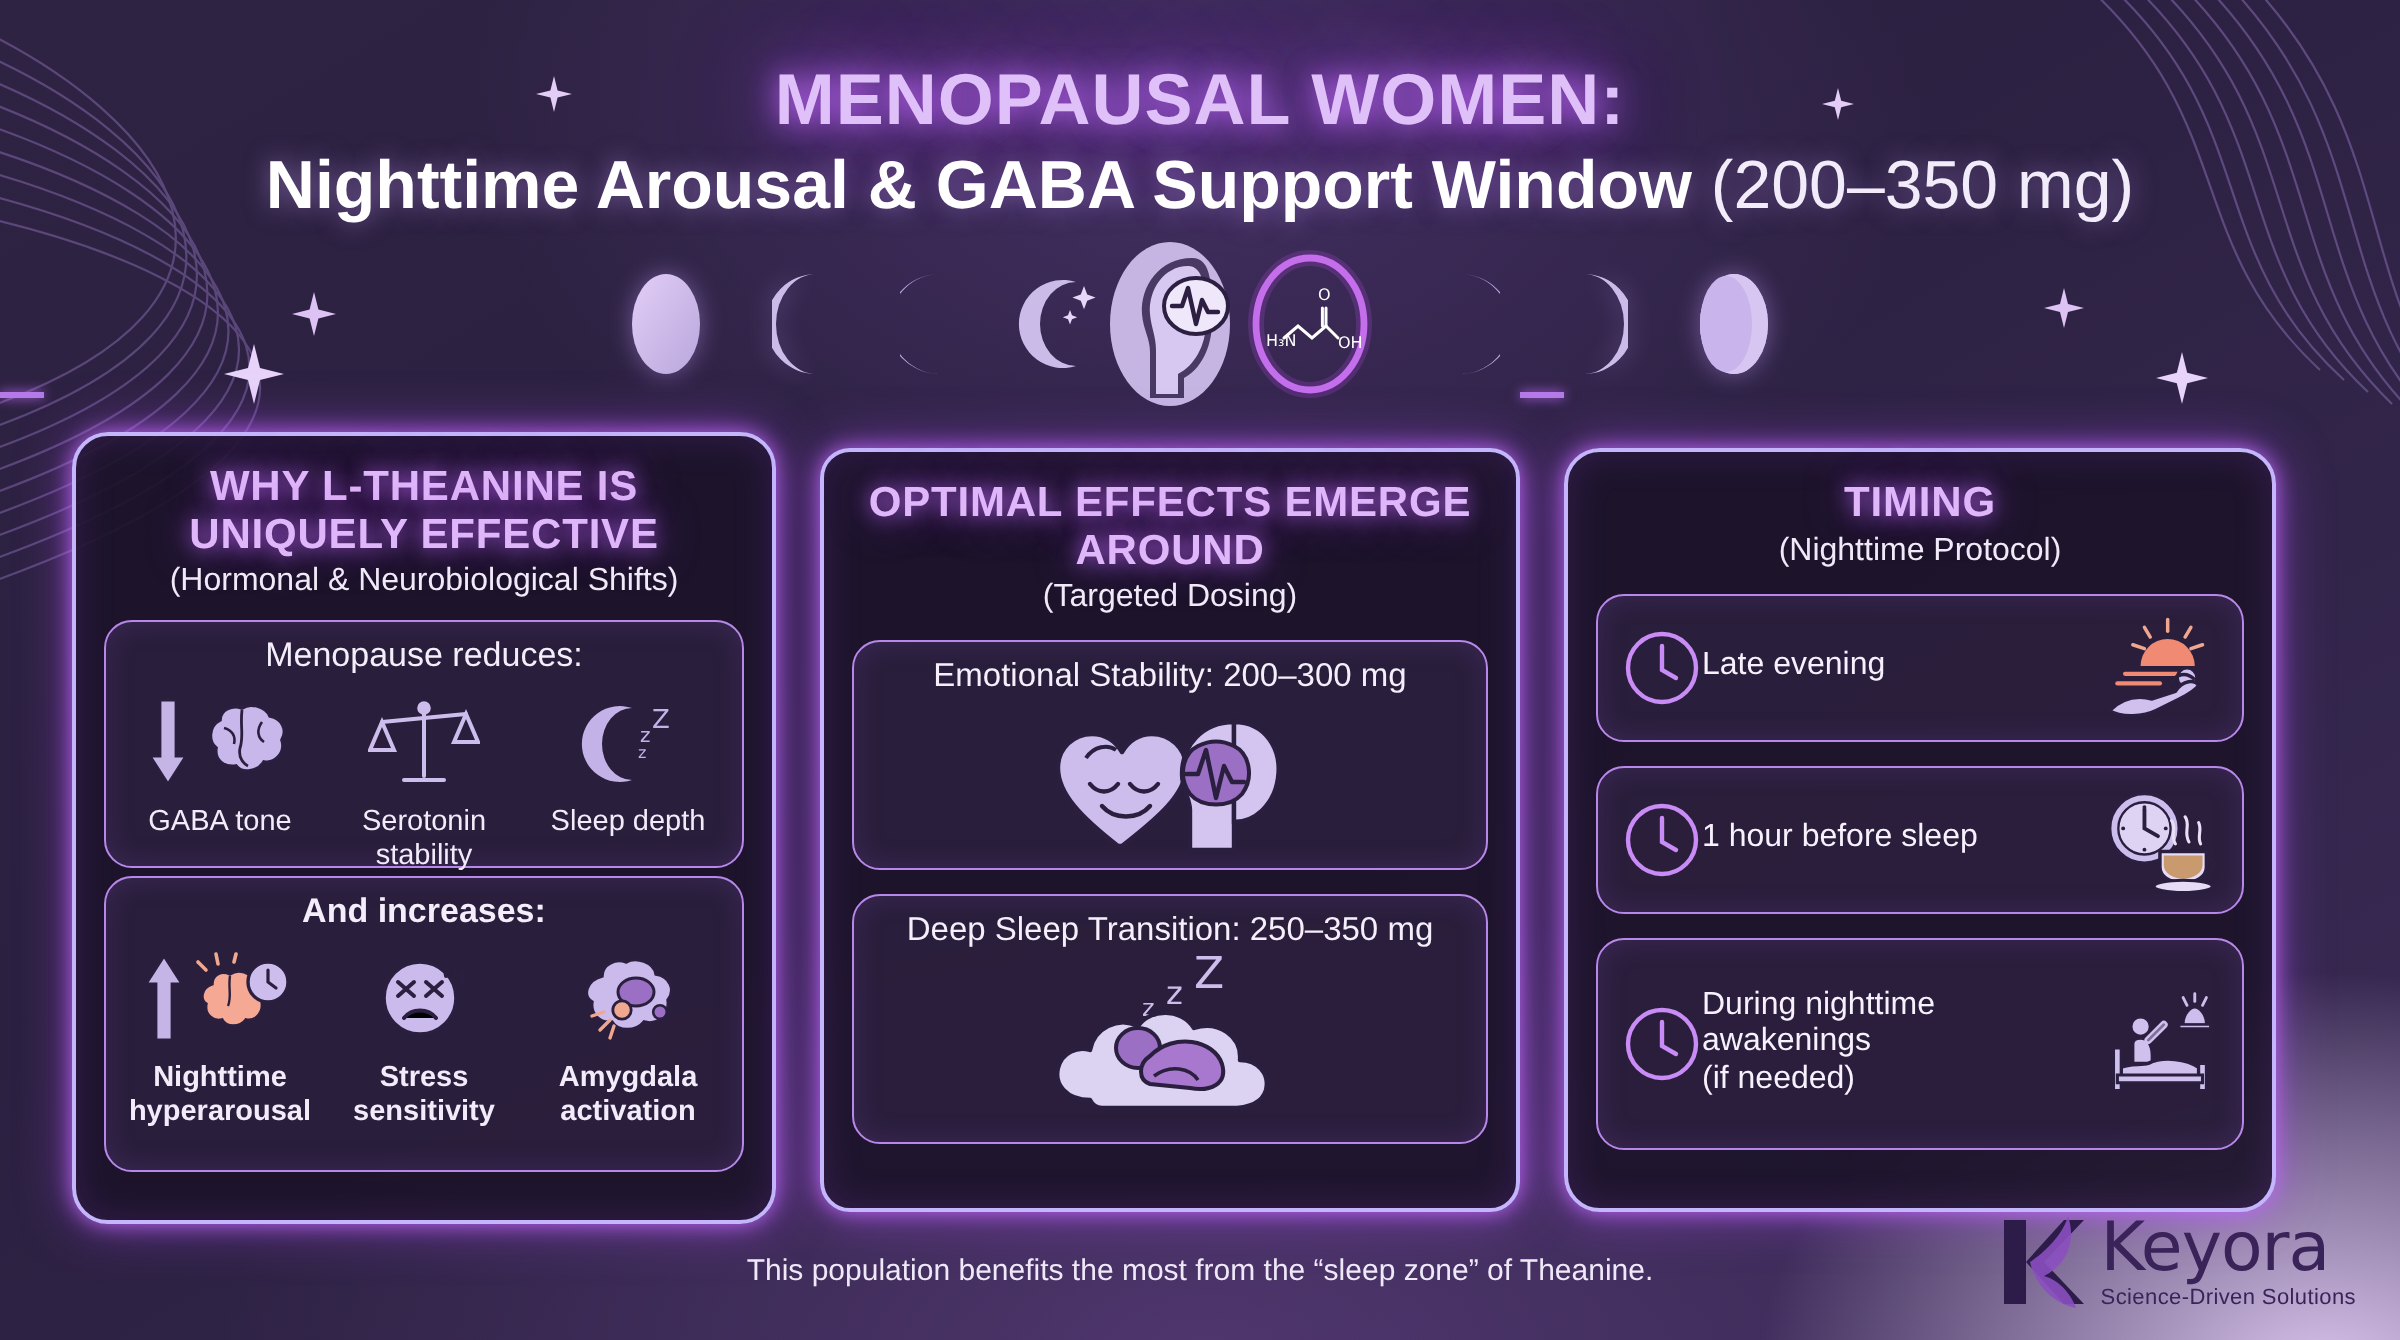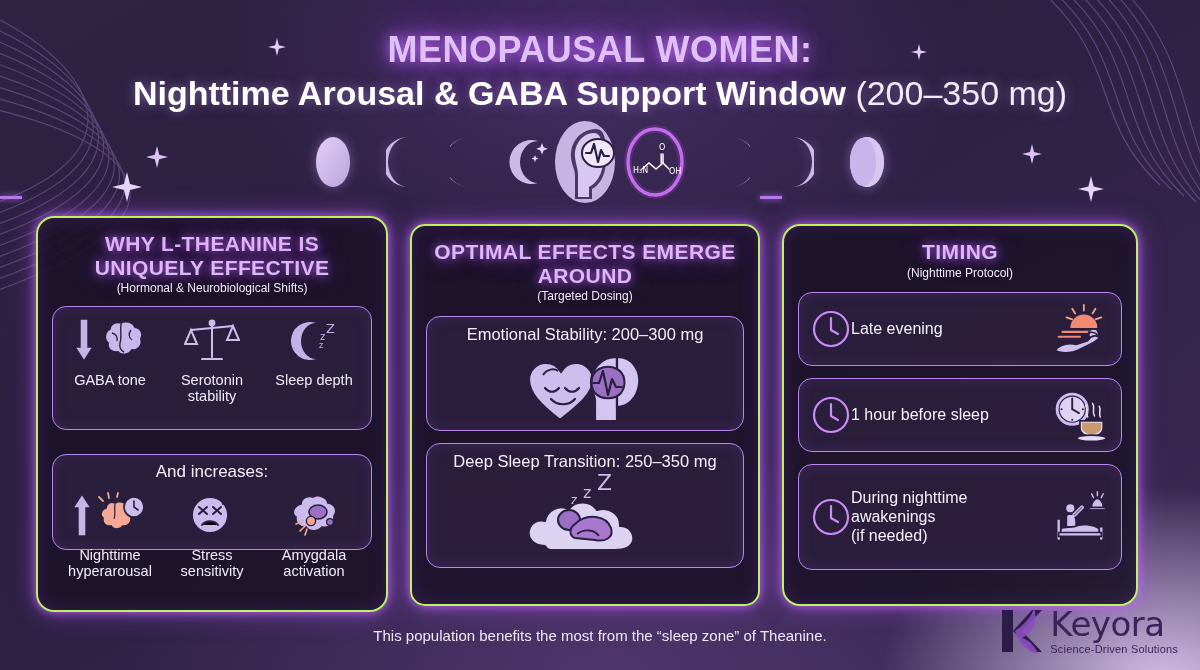--- a/index.html
+++ b/index.html
@@ -44,21 +44,21 @@
     position:absolute;left:0;right:0;top:126px;height:72px;
     display:flex;align-items:center;justify-content:center;gap:32px;
   }
   .moon{filter:drop-shadow(0 0 6px rgba(190,150,245,.45));}
   .centerglyphs{display:flex;align-items:center;gap:0px;}
 
   
   .panels{position:absolute;left:36px;right:30px;top:216px;display:flex;align-items:stretch;gap:0;}
   .panel{
     position:relative;
-    border:2px solid #bef264;
+    border:2px solid #c4b5fd;
     border-radius:18px;
     background:rgba(28,20,42,.92);
     box-shadow:0 0 10px rgba(196,108,255,.85),0 0 26px rgba(176,78,245,.55),inset 0 0 18px rgba(120,60,170,.25);
     padding:14px 14px 28px;
     box-sizing:border-box;
   }
   .p1{width:352px;height:396px;}
   .p2{width:350px;height:382px;margin-left:22px;margin-top:8px;border-radius:15px;}
   .p3{width:356px;height:382px;margin-left:22px;margin-top:8px;}
   .connector{
@@ -66,21 +66,21 @@
     box-shadow:0 0 6px rgba(196,108,255,.9);
   }
   .c2{left:760px;}
 
   .p-title{
     text-align:center;font-size:21px;font-weight:bold;color:#e0b6fb;letter-spacing:.4px;
     text-shadow:0 0 10px rgba(196,108,255,.85),0 0 22px rgba(176,78,245,.5);
     line-height:1.12;
   }
   .p-sub{
-    text-align:center;font-size:12px;color:#f0eaf8;margin-top:3px;line-height:1.15;
+    text-align:center;font-size:16px;color:#f0eaf8;margin-top:3px;line-height:1.15;
   }
 
   
   .card{
     border:1.5px solid #b887ea;
     border-radius:14px;
     background:rgba(45,32,64,.80);
     box-shadow:inset 0 0 14px rgba(120,70,170,.25);
     box-sizing:border-box;
   }
@@ -242,20 +242,21 @@
   <div class="connector"></div>
   <div class="connector c2" style="left:760px"></div>
 
   <div class="panels">
 
     <div class="panel p1">
       <div class="p-title">WHY L-THEANINE IS UNIQUELY EFFECTIVE</div>
       <div class="p-sub">(Hormonal &amp; Neurobiological Shifts)</div>
 
       <div class="card" style="margin-top:10px;height:124px;padding:0 6px 6px;">
+        <div class="card-head">Menopause reduces:</div>
         <div class="triple">
           <div class="cell">
             <div class="art">
               <svg width="20" height="46" viewBox="0 0 20 46">
                   <path d="M6 2 H14 V30 H19 L10 44 L1 30 H6 Z" fill="#c5b5e6" stroke="#2a1f3f" stroke-width="1.4"></path>
                 </svg>
               <svg width="48" height="42" viewBox="0 0 48 42">
                 <path d="M12 10 C12 5 18 2 23 4 C27 1 35 3 37 8 C43 9 46 15 43 20 C45 26 40 32 34 31 C31 36 23 37 20 33 C14 34 9 30 10 24 C6 21 6 13 12 10 Z" fill="#c8b7ea" stroke="#2a1f3f" stroke-width="1.8"></path>
                 <path d="M23 5 C22 13 24 18 22 24 C21 29 24 32 26 33" fill="none" stroke="#2a1f3f" stroke-width="1.4"></path>
                 <path d="M14 14 C18 15 20 18 19 22" fill="none" stroke="#2a1f3f" stroke-width="1.3"></path>
@@ -287,21 +288,21 @@
                 <text x="40" y="16" fill="#c3b2e8" font-size="13" font-family="DejaVu Sans, sans-serif">Z</text>
                 <text x="34" y="23" fill="#c3b2e8" font-size="10" font-family="DejaVu Sans, sans-serif">z</text>
                 <text x="33" y="31" fill="#c3b2e8" font-size="8" font-family="DejaVu Sans, sans-serif">z</text>
               </svg>
             </div>
             <div class="lbl">Sleep depth</div>
           </div>
         </div>
       </div>
 
-      <div class="card" style="margin-top:24px;height:96px;padding:0 6px 6px;">
+      <div class="card" style="margin-top:4px;height:148px;padding:0 6px 6px;font-weight:bold;">
         <div class="card-head">And increases:</div>
         <div class="triple">
           <div class="cell">
             <div class="art">
               <svg width="20" height="46" viewBox="0 0 20 46">
                   <path d="M10 2 L19 16 H14 V44 H6 V16 H1 Z" fill="#c5b5e6" stroke="#2a1f3f" stroke-width="1.4"></path>
                 </svg>
               <svg width="52" height="46" viewBox="0 0 52 46">
                 <g stroke="#f0a98e" stroke-width="1.8" stroke-linecap="round">
                   <path d="M13 6 L12 1"></path>

